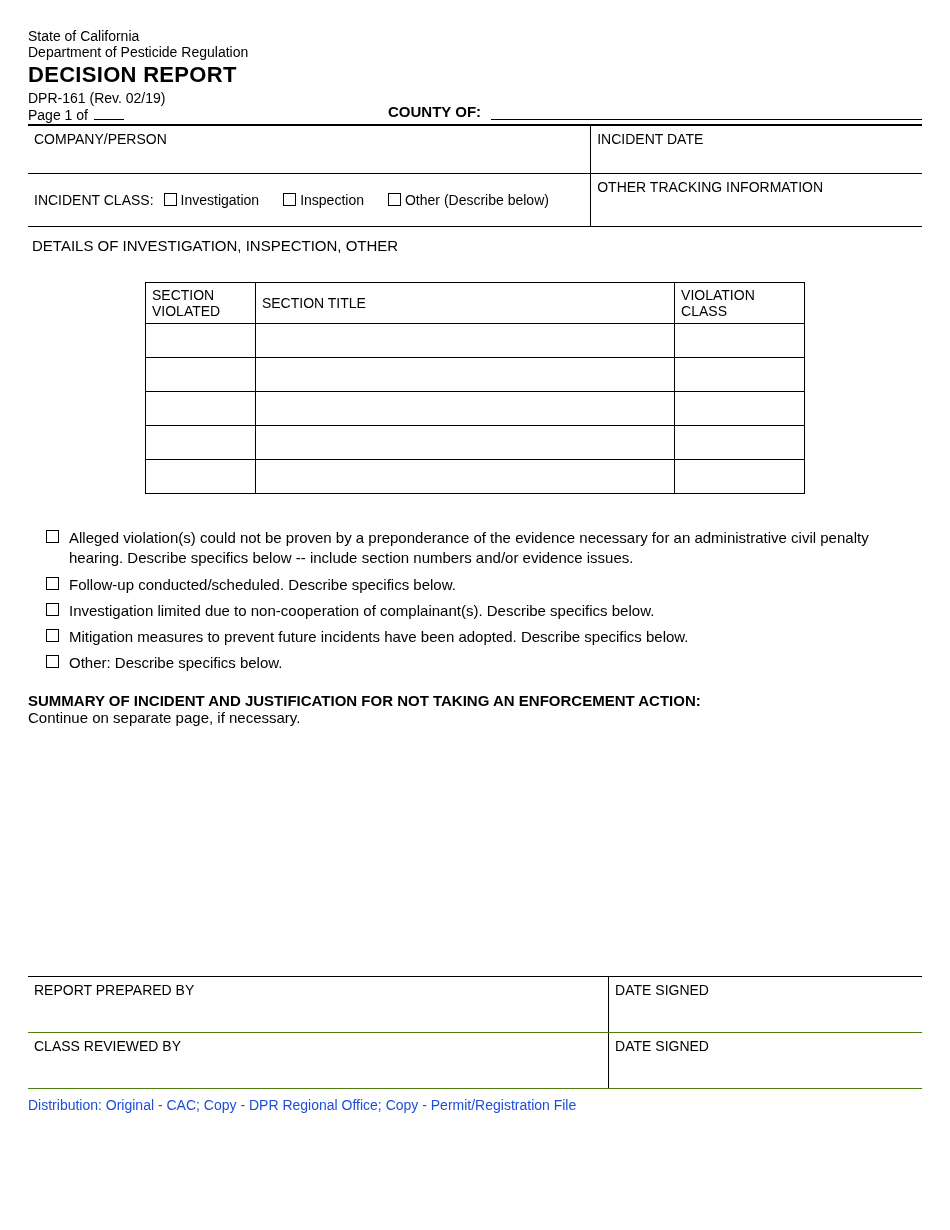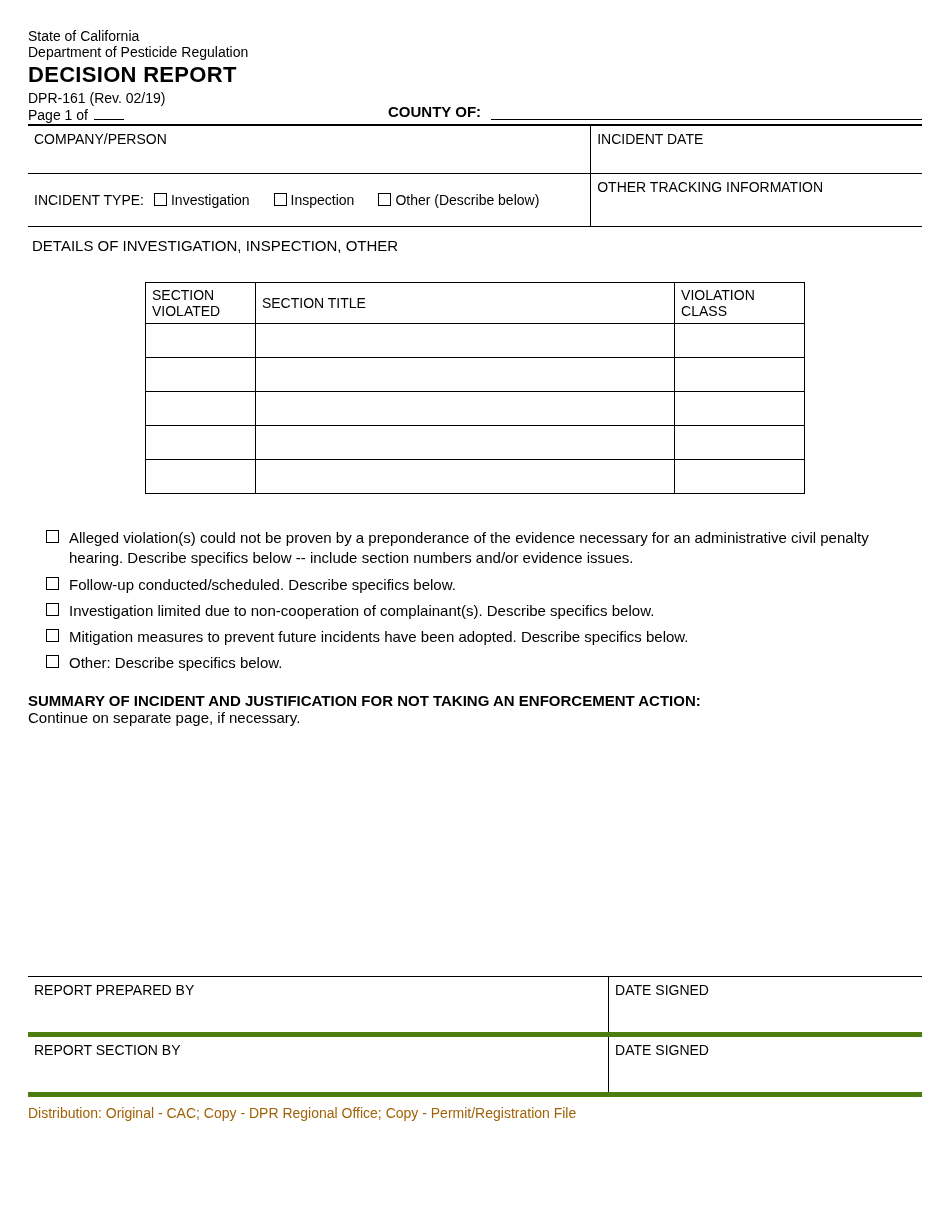--- a/index.html
+++ b/index.html
@@ -119,36 +119,36 @@
   }
   .summary-sub {
     font-size:15px;
     margin-bottom:250px;
   }
   .sig-block {
     border-top:1px solid #000;
   }
   .sig-row {
     display:flex;
-    border-bottom:5px solid #4d7c0f;
+    border-bottom:1px solid #4d7c0f;
     justify-content:center;
   }
   .sig-l {
     flex:1 1 65%;
     border-right:1px solid #000;
     padding:5px 8px 34px 6px;
     font-size:14px;
   }
   .sig-r {
     flex:1 1 35%;
     padding:5px 8px 34px 6px;
     font-size:14px;
   }
   .distribution {
-    color:#a16207;
+    color:#1d4ed8;
     font-size:14px;
     margin-top:8px;
   }
 </style>
 </head>
 <body>
 
 <div class="page">
 
   <div>
@@ -174,21 +174,21 @@
       <div class="cell-label">COMPANY/PERSON</div>
     </div>
     <div class="cell rcell">
       <div class="cell-label">INCIDENT DATE</div>
     </div>
   </div>
 
   <div class="row">
     <div class="lcell" style="border-right:1px solid #000;">
       <div class="incident-type-row">
-        <span>INCIDENT TYPE:</span>
+        <span>INCIDENT CLASS:</span>
         <span class="chk-wrap">
           <span class="chk"></span>
           <span>Investigation</span>
         </span>
         <span class="chk-wrap">
           <span class="chk"></span>
           <span>Inspection</span>
         </span>
         <span class="chk-wrap">
           <span class="chk"></span>
@@ -272,21 +272,21 @@
     <div class="sig-row">
       <div class="sig-l">
         <span>REPORT PREPARED BY</span>
       </div>
       <div class="sig-r">
         <span>DATE SIGNED</span>
       </div>
     </div>
     <div class="sig-row">
       <div class="sig-l">
-        <span>REPORT SECTION BY</span>
+        <span>CLASS REVIEWED BY</span>
       </div>
       <div class="sig-r">
         <span>DATE SIGNED</span>
       </div>
     </div>
   </div>
 
   <div class="distribution">Distribution: Original - CAC; Copy - DPR Regional Office; Copy - Permit/Registration File</div>
 
 </div>

